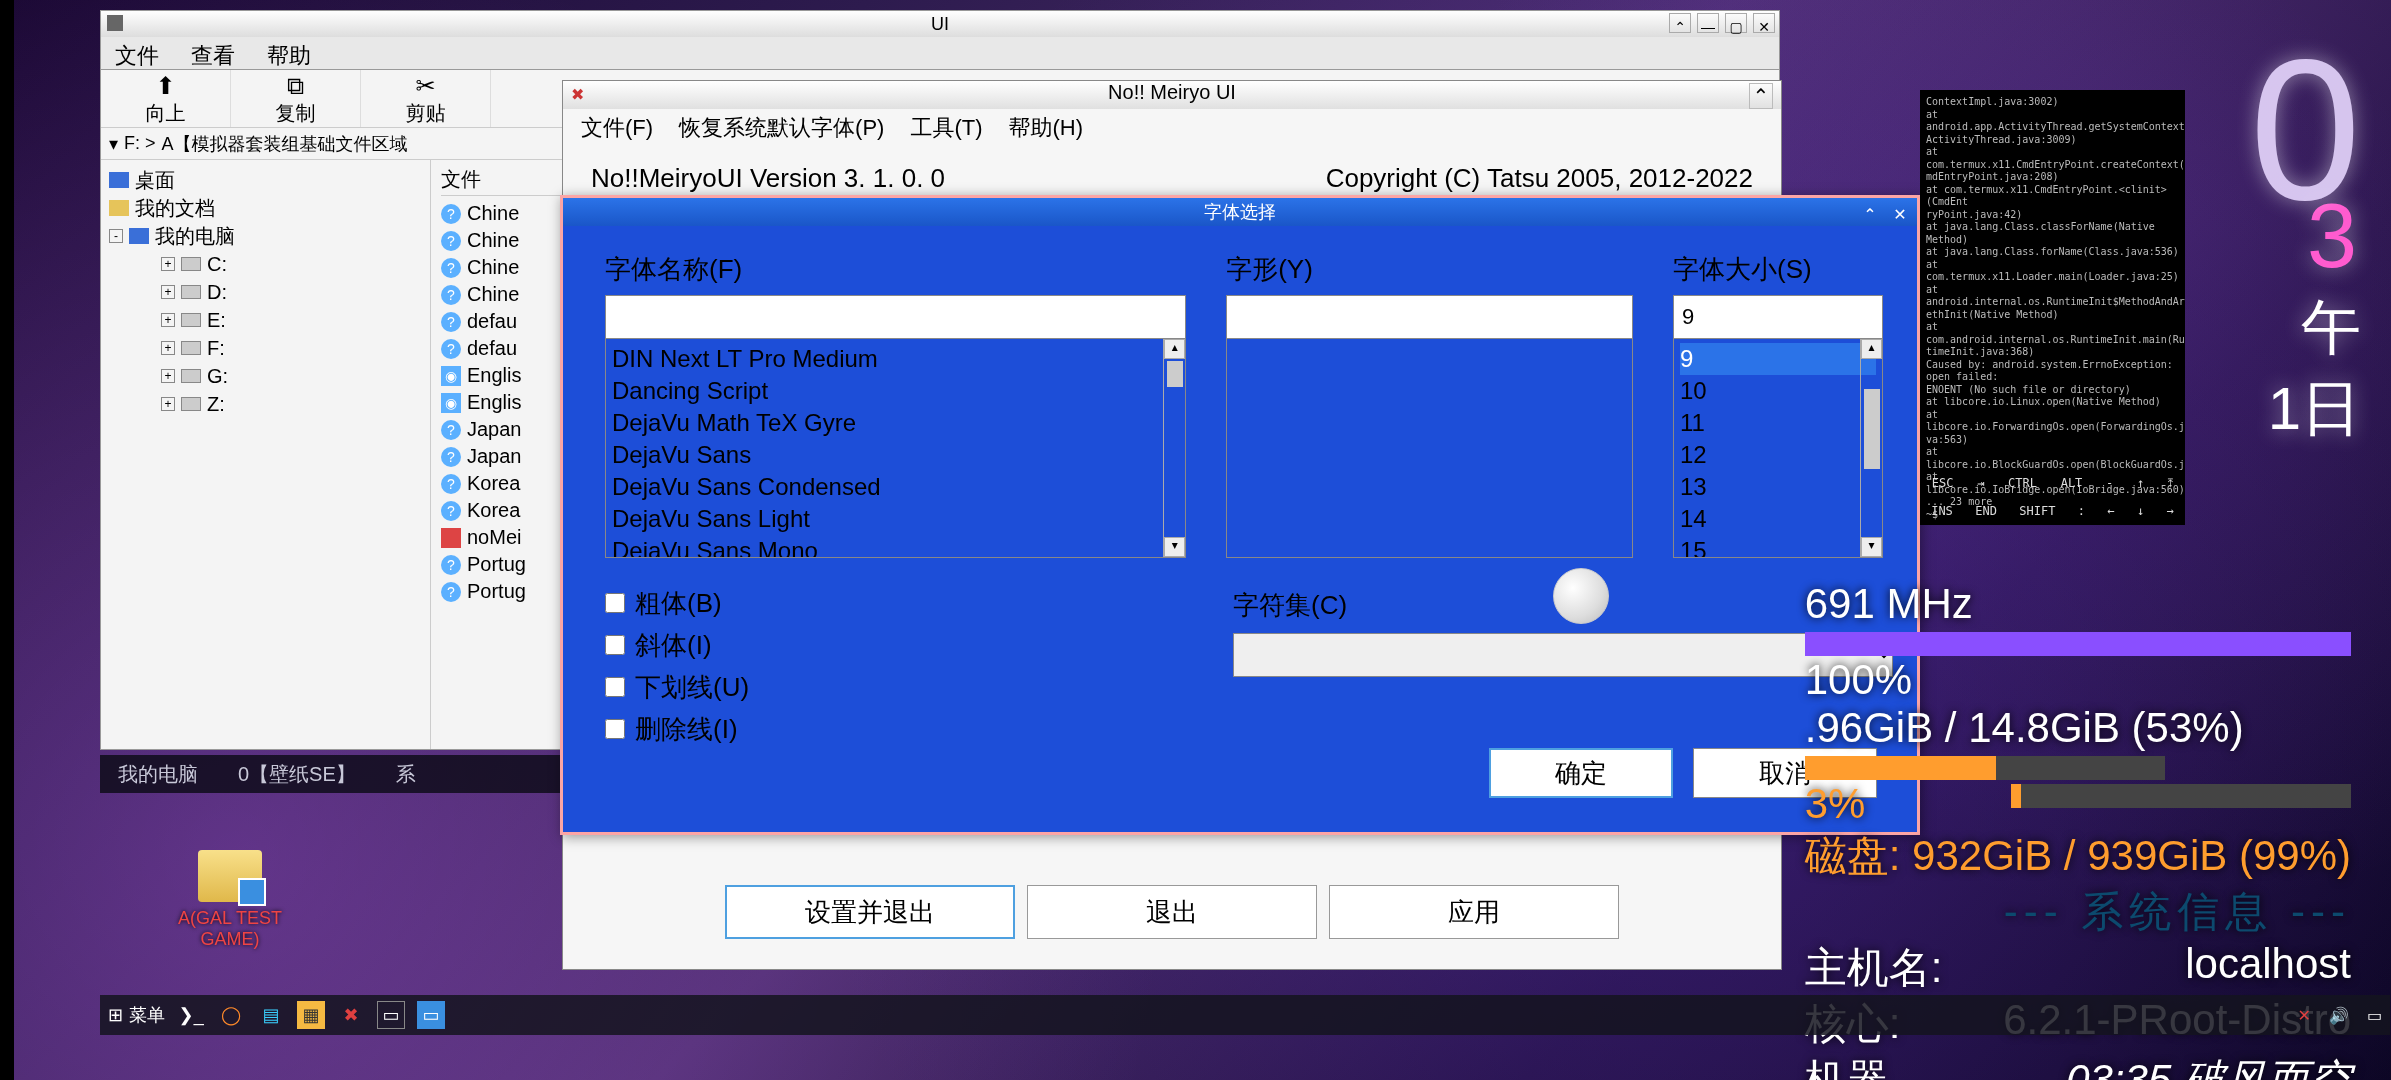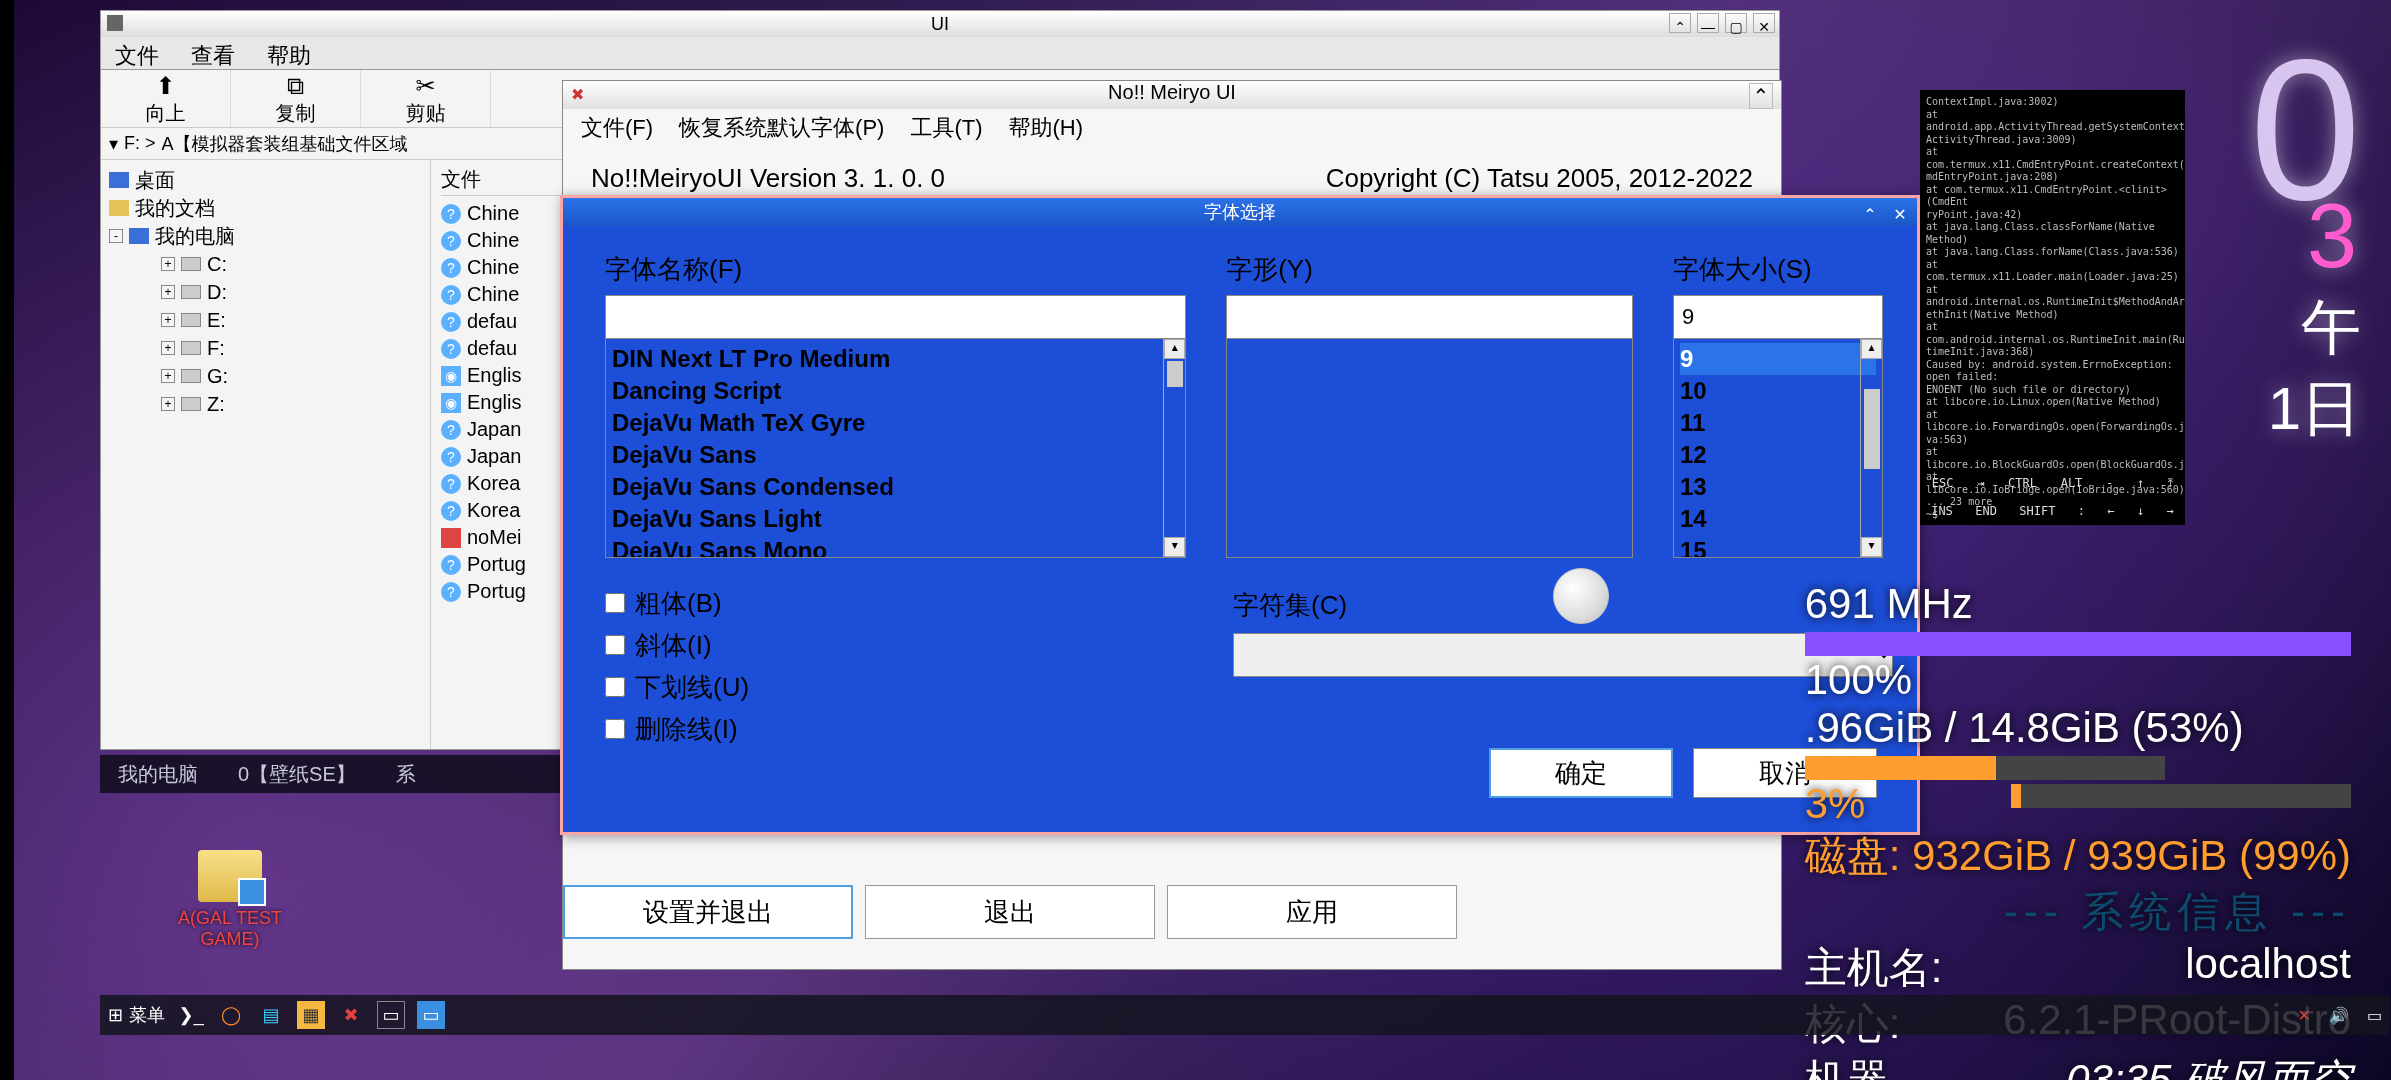--- a/index.html
+++ b/index.html
@@ -107,21 +107,21 @@
   position:absolute; left:562px; top:80px;
   width:1220px; height:890px;
   background:#f6f6f6; border:1px solid #888;
 }
 .meiryo-title{ height:28px; background:linear-gradient(#fff,#e0e0e0); text-align:center; font-size:20px; position:relative;}
 .meiryo-title .icon{position:absolute; left:8px; top:4px; font-size:16px; color:#c33;}
 .meiryo-title .min{position:absolute; right:8px; top:2px; width:24px; text-align:center; border:1px solid #bbb; cursor:pointer;}
 .meiryo-menu{ height:34px; display:flex; gap:26px; padding:4px 18px; font-size:22px;}
 .meiryo-menu span{cursor:pointer;}
 .meiryo-ver{ padding:20px 28px; font-size:26px; display:flex; justify-content:space-between;}
-.meiryo-btns{ position:absolute; bottom:30px; left:0; right:0; display:flex; justify-content:flex-start; gap:12px;}
+.meiryo-btns{ position:absolute; bottom:30px; left:0; right:0; display:flex; justify-content:center; gap:12px;}
 .meiryo-btns button{ width:290px; height:54px; font-size:26px; background:#fff; border:1px solid #999;}
 .meiryo-btns button.primary{ border:2px solid #4ea0e0;}
 
 
 .font-dialog{
   position:absolute; left:560px; top:195px;
   width:1360px; height:640px;
   background:#1d4ed8; border:3px solid #fca5a5;
   box-shadow:2px 2px 12px rgba(0,0,0,0.4);
 }
@@ -136,21 +136,21 @@
 .fd-body{ padding:26px 34px; font-size:24px;}
 .fd-row{ display:flex; gap:40px;padding-left:8px;}
 .fd-col{ display:flex; flex-direction:column;}
 .fd-col.name{ width:600px;}
 .fd-col.style{ width:420px;}
 .fd-col.size{ width:210px;}
 .fd-label{ font-size:26px; margin-bottom:8px;}
 .fd-input{ height:44px; border:1px solid #888; background:#fff; font-size:22px; padding:4px 8px;}
 .fd-list{ border:1px solid #888; height:220px; margin-top:-1px; position:relative; font-size:24px; overflow:hidden;}
 .fd-list .items{ padding:4px 6px; line-height:32px;}
-.fd-list .items div{ cursor:pointer; white-space:nowrap;font-weight:bold;}
+.fd-list .items div{ cursor:pointer; white-space:nowrap;}
 .fd-list .items .sel{ background:#2b73e8; color:#fff;}
 .fd-scroll{ position:absolute; right:0; top:0; bottom:0; width:22px; border-left:1px solid #aaa; display:flex; flex-direction:column; justify-content:space-between;}
 .fd-scroll span{ height:20px; text-align:center; font-size:12px; border:1px solid #aaa; background:#eee; cursor:pointer;}
 .fd-scroll .thumb{ position:absolute; right:2px; width:16px; background:#ccc;}
 .fd-checks{ margin-top:24px; font-size:26px; line-height:42px;}
 .fd-checks label{ display:flex; align-items:center; gap:10px; cursor:pointer;}
 .fd-checks input{ width:20px; height:20px;}
 .fd-charset{ position:absolute; left:670px; top:390px; width:660px;}
 .fd-charset .lbl{font-size:26px; margin-bottom:10px;}
 .fd-charset select{ width:100%; height:44px; border:1px solid #888; font-size:20px;}

